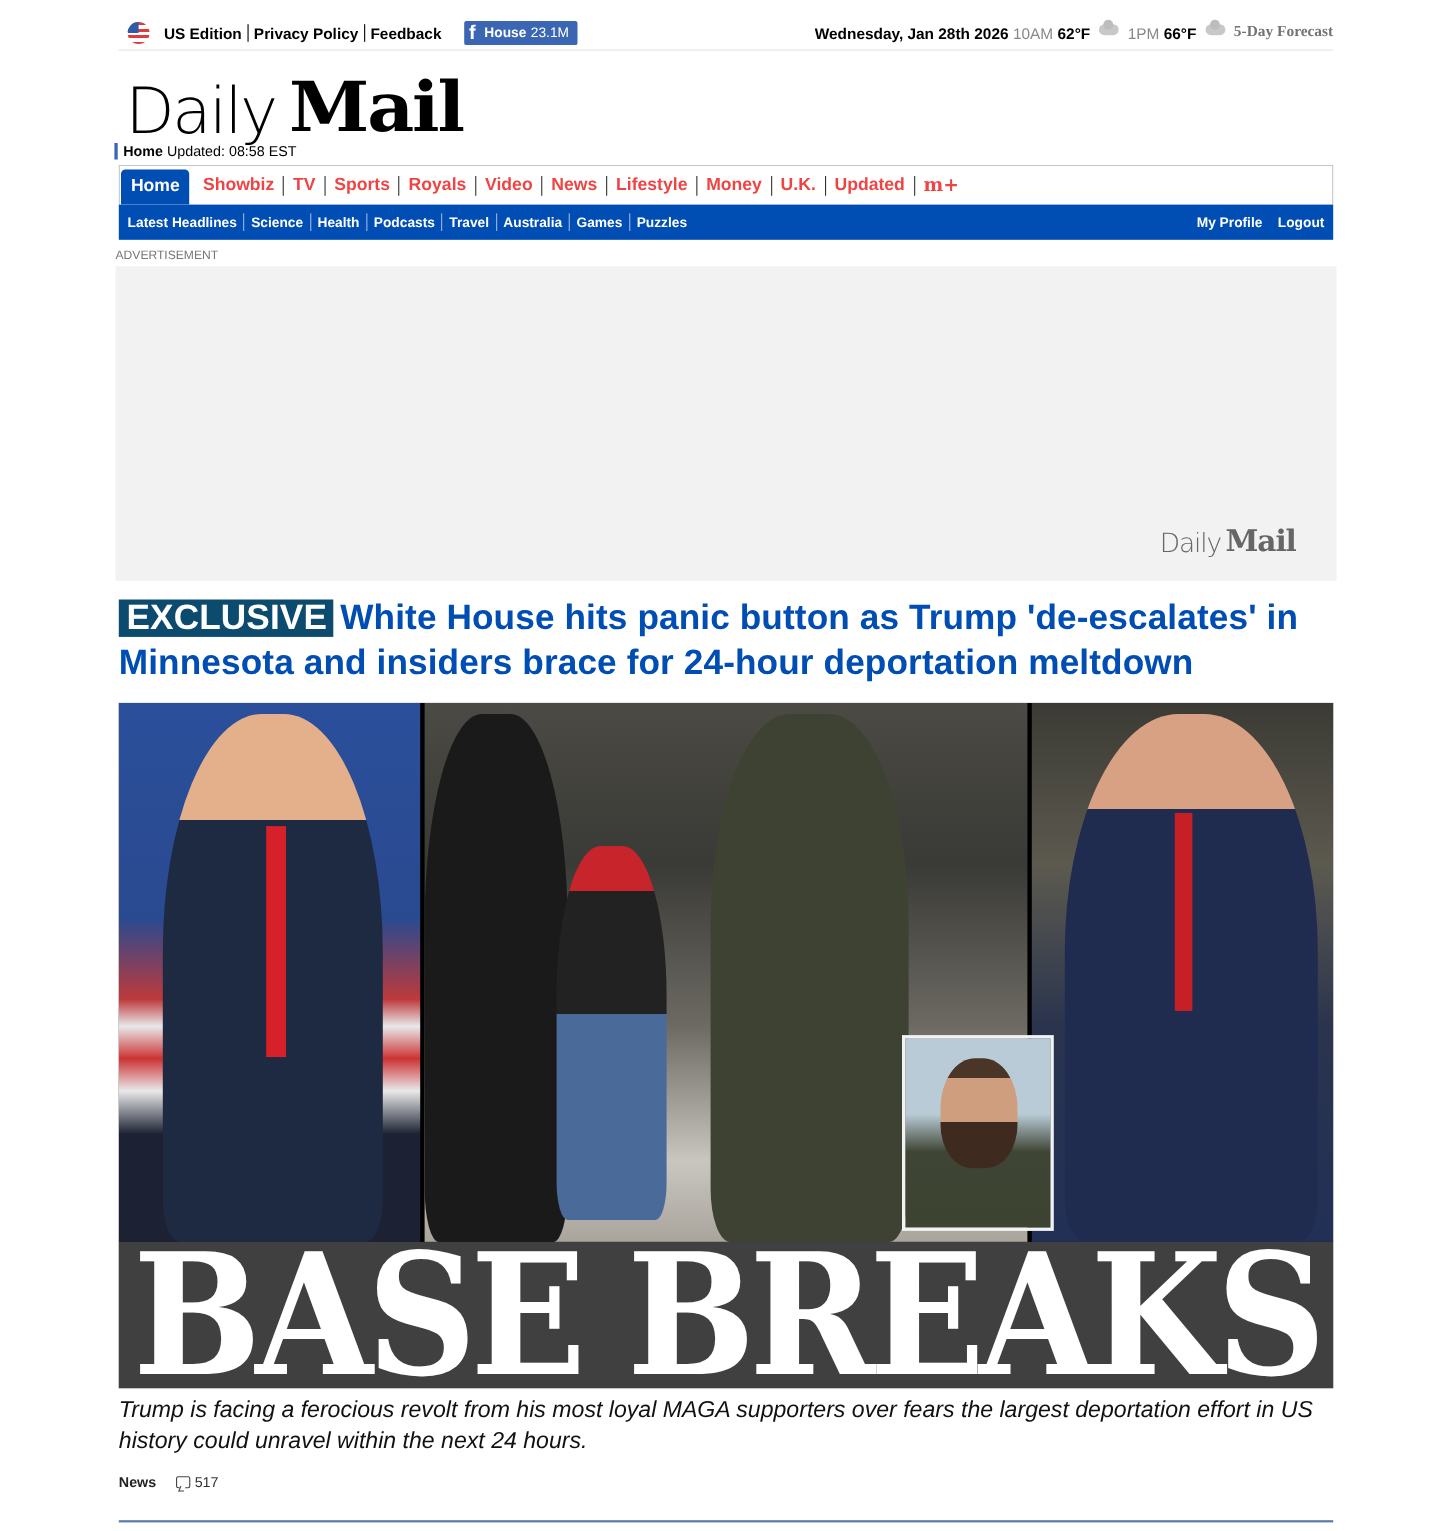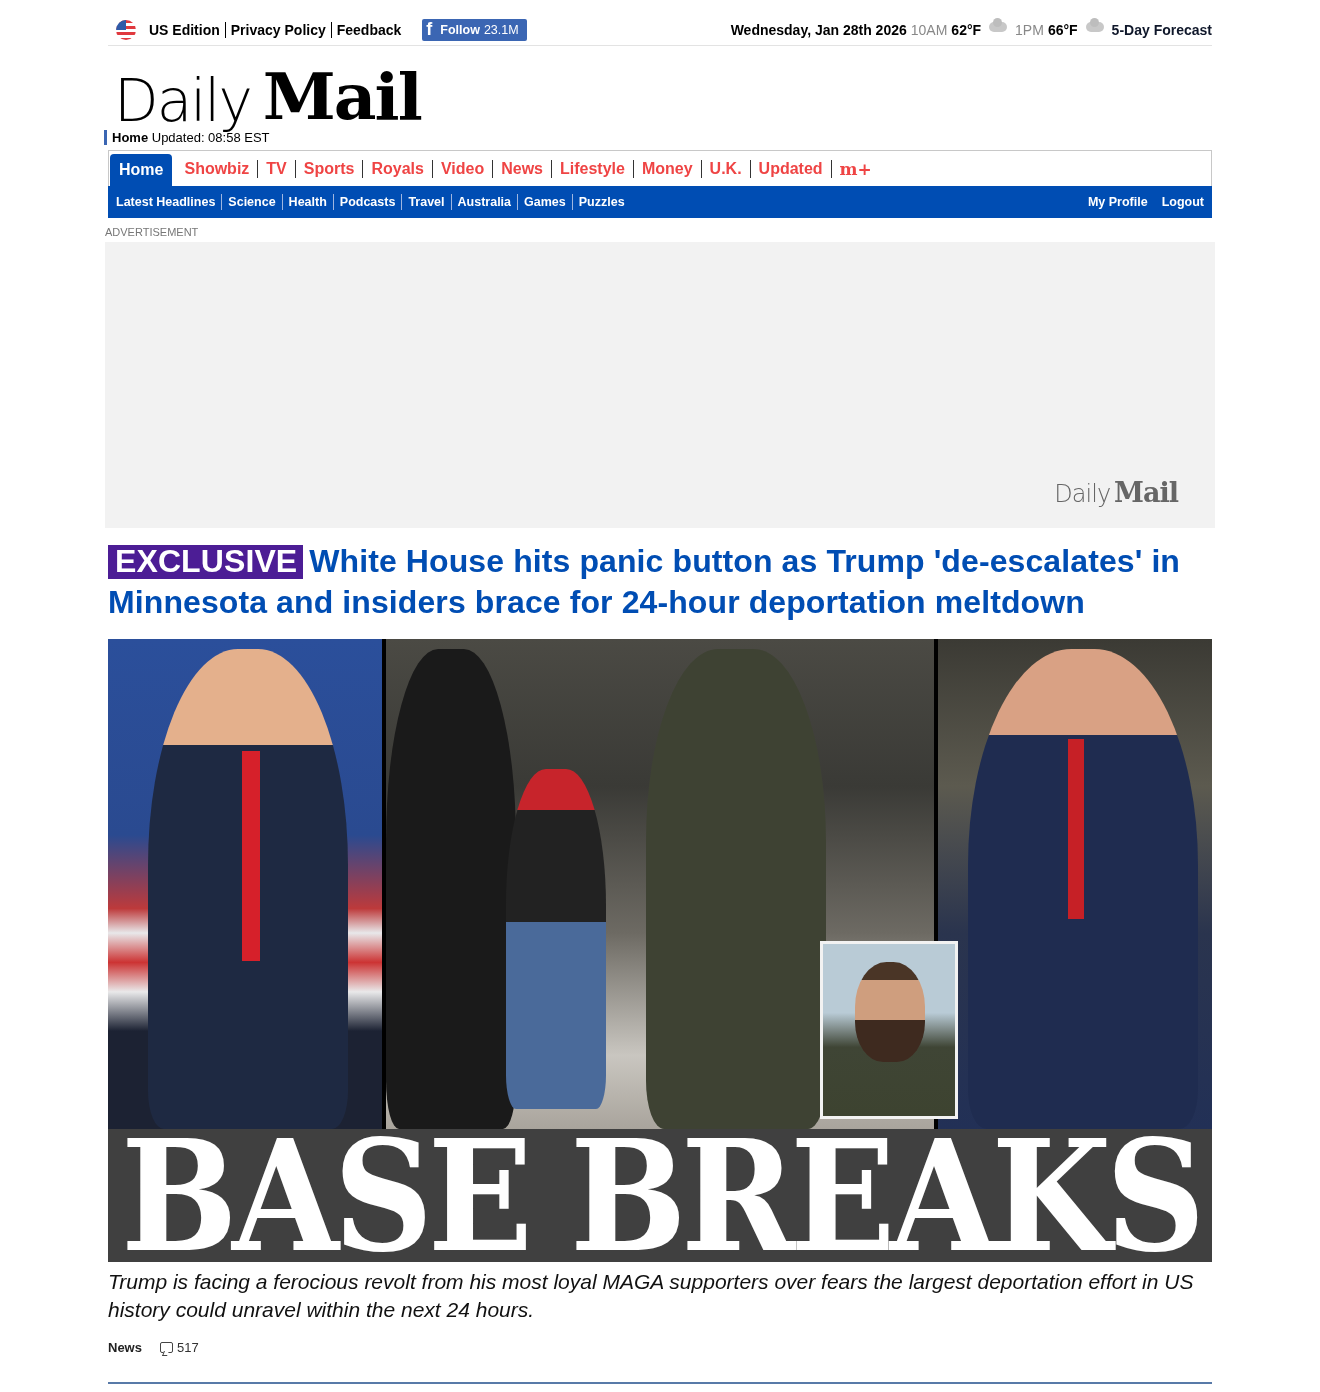--- a/index.html
+++ b/index.html
@@ -15,21 +15,21 @@
   .toplink { color: #000; text-decoration: none; padding: 0 5px; }
   .sep { width: 1px; height: 16px; background: #000; }
   .fb-btn { margin-left: 16px; background: #3b66b3; color: #fff; height: 22px; display: flex; align-items: center; padding: 0 8px 0 4px; border-radius: 2px; font-size: 12.5px; font-weight: bold; }
   .fb-btn .f { font-size: 18px; font-weight: bold; margin-right: 8px; font-family: "Liberation Sans", sans-serif; }
   .fb-btn .count { font-weight: normal; margin-left: 4px; }
   .topbar-right { font-size: 14px; display: flex; align-items: flex-start; gap: 4px; }
   .topbar-right .b { font-weight: bold; }
   .topbar-right .g { color: #888; }
   .cloud { display: inline-block; width: 18px; height: 10px; background: #c8c8c8; border-radius: 6px; margin: 0 4px; position: relative; }
   .cloud::before { content: ""; position: absolute; left: 4px; top: -4px; width: 9px; height: 9px; background: #bdbdbd; border-radius: 50%; }
-  .forecast { color: #0f172a; font-weight: bold; text-decoration: none; }
+  .forecast { color: #737373; font-weight: bold; text-decoration: none; font-family: Liberation Serif, serif; }
 
   
   .masthead { position: absolute; left: 114px; top: 52px; height: 78px; display: flex; align-items: flex-end; }
   .logo-daily { font-family: "DejaVu Sans", sans-serif; font-weight: 200; font-size: 58px; letter-spacing: -2px; line-height: 1; color: #000; -webkit-text-stroke: 0; font-stretch: condensed; }
   .logo-mail { font-family: "DejaVu Serif", serif; font-weight: bold; font-size: 66px; line-height: 1; margin-left: 12px; letter-spacing: -2px; transform: scaleY(0.95); }
   .updated { position: absolute; left: 104px; top: 130px; font-size: 13px; border-left: 3px solid #3b66b3; padding-left: 5px; line-height: 15px; }
   .updated .b { font-weight: bold; }
 
   
   .nav1 { position: absolute; left: 108px; top: 150px; width: 1104px; height: 36px; border: 1px solid #c8c8c8; border-bottom: none; display: flex; align-items: flex-end; }
@@ -45,21 +45,21 @@
 
   
   .ad-label { position: absolute; left: 105px; top: 226px; font-size: 11px; color: #777; }
   .ad { position: absolute; left: 105px; top: 242px; width: 1110px; height: 286px; background: #f2f2f2; }
   .ad-logo { position: absolute; right: 37px; bottom: 20px; display: flex; align-items: flex-end; color: #666; }
   .ad-logo .d { font-family: "DejaVu Sans", sans-serif; font-weight: 200; font-size: 24px; letter-spacing: -1px; }
   .ad-logo .m { font-family: "DejaVu Serif", serif; font-weight: bold; font-size: 27px; margin-left: 4px; letter-spacing: -1px; }
 
   
   .headline { position: absolute; left: 108px; top: 541px; width: 1110px; font-size: 32px; line-height: 41px; font-weight: bold; color: #004db3; letter-spacing: 0.1px; }
-  .excl { background: #4c1d95; color: #fff; padding: 0 6px 0 7px; margin-right: 6px; font-weight: bold; display: inline-block; line-height: 32px; height: 34px; }
+  .excl { background: #0c4a6e; color: #fff; padding: 0 6px 0 7px; margin-right: 6px; font-weight: bold; display: inline-block; line-height: 32px; height: 34px; }
 
   
   .hero { position: absolute; left: 108px; top: 639px; width: 1104px; height: 623px; background: #000; overflow: hidden; }
   .panel { position: absolute; top: 0; height: 490px; }
   .p1 { left: 0; width: 274px; background: linear-gradient(180deg, #2b4f9b 0%, #2a4a90 40%, #bd3a3b 55%, #e8e8ea 60%, #c33 66%, #e9e9ea 72%, #1c2233 80%, #1c2233 100%); }
   .p2 { left: 278px; width: 548px; background: linear-gradient(180deg, #4b4a44 0%, #3a3a36 30%, #6d6a63 60%, #c9c6c0 85%, #a9a49c 100%); }
   .p3 { left: 830px; width: 274px; background: linear-gradient(180deg, #3b3a34 0%, #5c5a4f 30%, #2a344e 60%, #223056 100%); }
   .figure { position: absolute; border-radius: 40% 40% 10% 10%; }
   .f1 { left: 40px; top: 10px; width: 200px; height: 480px; background: linear-gradient(180deg, #e4b08c 0 20%, #1e2942 20% 100%); border-radius: 45% 45% 8% 8%; }
   .tie1 { position: absolute; left: 134px; top: 112px; width: 18px; height: 210px; background: #d6202a; }
@@ -88,21 +88,21 @@
 <div class="topbar">
   <div class="topbar-left">
     <span class="flag"></span>
     <a class="toplink">US Edition</a>
     <span class="sep"></span>
     <a class="toplink">Privacy Policy</a>
     <span class="sep"></span>
     <a class="toplink">Feedback</a>
     <div class="fb-btn">
       <span class="f">f</span>
-      <span>Follow</span>
+      <span>House</span>
       <span class="count">23.1M</span>
     </div>
   </div>
   <div class="topbar-right">
     <span class="b">Wednesday, Jan 28th 2026</span>
     <span class="g">10AM</span>
     <span class="b">62°F</span>
     <span class="cloud"></span>
     <span class="g">1PM</span>
     <span class="b">66°F</span>

